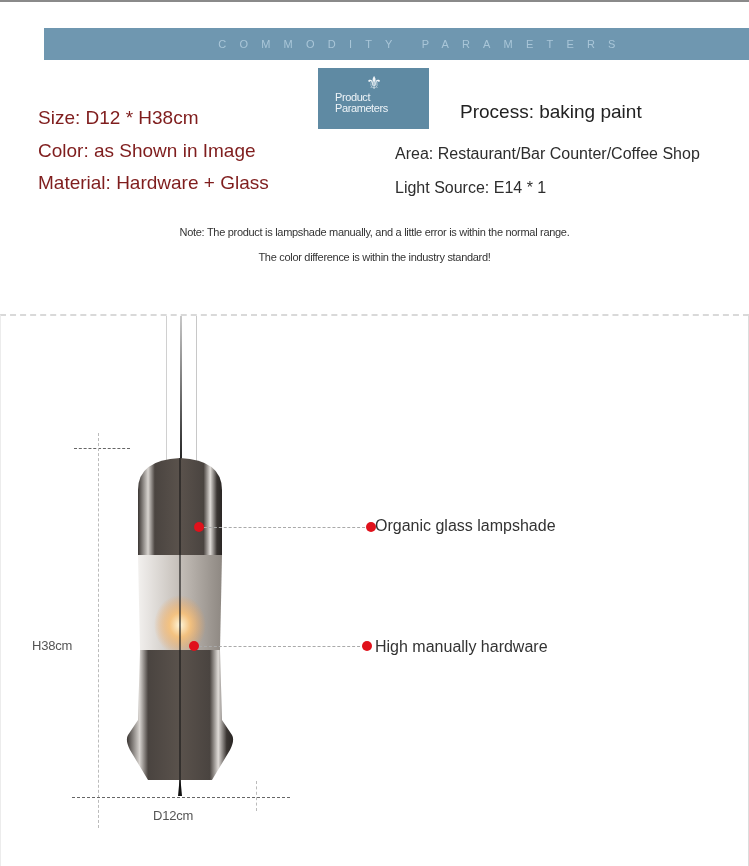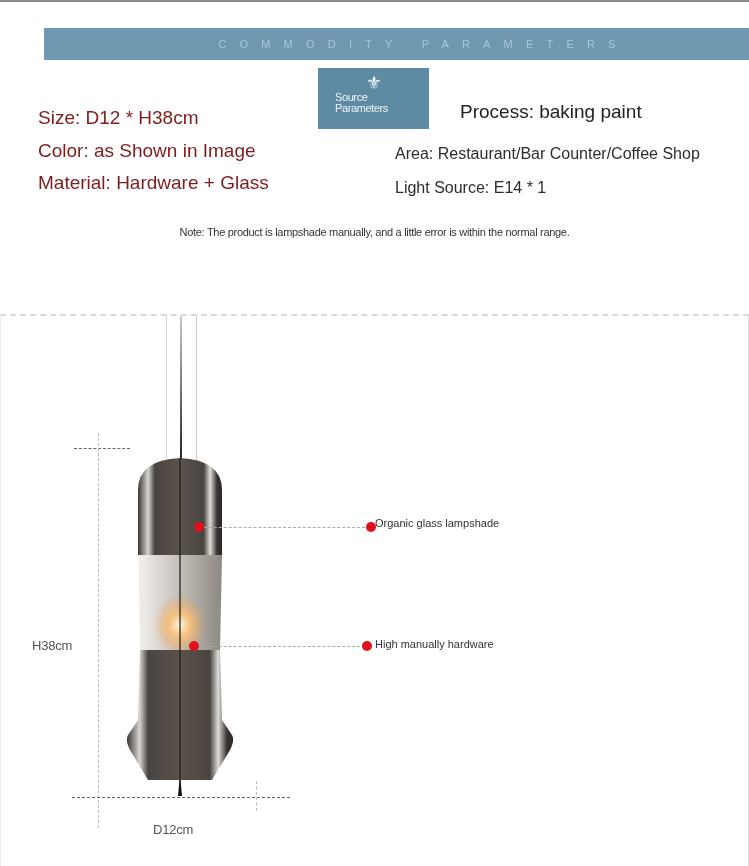--- a/index.html
+++ b/index.html
@@ -41,48 +41,49 @@
 
     .cord { position: absolute; top: 316px; width: 1px; height: 146px; }
 
     .dim-line-h { position: absolute; height: 0; border-top: 1.5px dashed #666; }
     .dim-line-v { position: absolute; width: 0; border-left: 1.5px dashed #bbb; }
 
     .dim-label { position: absolute; font-size: 13px; color: #555; letter-spacing: -0.2px; }
 
     .callout-line { position: absolute; height: 0; border-top: 1px dashed #aaa; }
     .dot { position: absolute; width: 10px; height: 10px; border-radius: 50%; background: #e0111b; }
-    .callout-label { position: absolute; font-size: 11px; color: #333; white-space: nowrap; }
+    .callout-label { position: absolute; font-size: 16px; color: #333; white-space: nowrap; }
   </style>
 </head>
 <body>
 
 <div class="top-rule"></div>
 
 <div class="banner">
   <span class="banner-title">COMMODITY PARAMETERS</span>
 </div>
 
 <div class="badge">
   <span class="badge-icon">⚜</span>
-  <span class="badge-text">Source</span>
+  <span class="badge-text">Product</span>
   <span class="badge-text">Parameters</span>
 </div>
 
 <div class="param" style="left:38px; top:107px;">Size: D12 * H38cm</div>
 <div class="param" style="left:38px; top:140px;">Color: as Shown in Image</div>
 <div class="param" style="left:38px; top:172px;">Material: Hardware + Glass</div>
 
 <div class="param large" style="left:460px; top:101px;">Process: baking paint</div>
 <div class="param right" style="left:395px; top:145px;">Area: Restaurant/Bar Counter/Coffee Shop</div>
 <div class="param right" style="left:395px; top:179px;">Light Source: E14 * 1</div>
 
 <div class="notes">
   <div>Note: The product is lampshade manually, and a little error is within the normal range.</div>
   <div class="gap"></div>
+  <div>The color difference is within the industry standard!</div>
 </div>
 
 <div class="diagram-frame"></div>
 
 <div class="cord" style="left:166px; background:#d0d0d0;"></div>
 <div class="cord" style="left:180px; width:2px; background:linear-gradient(#c8c8c8,#222);"></div>
 <div class="cord" style="left:196px; background:#c8c8c8;"></div>
 
 <svg style="position:absolute; left:120px; top:450px;" width="130" height="350" viewBox="0 0 130 350">
   <defs>
@@ -119,21 +120,21 @@
 
   <path d="M59.5,330 L60.5,330 L62,346 L58,346 Z" fill="#111"></path>
 </svg>
 
 <div class="dim-line-h" style="left:74px; top:448px; width:56px;"></div>
 <div class="dim-line-v" style="left:98px; top:433px; height:395px;"></div>
 <div class="dim-label" style="left:32px; top:638px;">H38cm</div>
 
 <div class="dim-line-h" style="left:72px; top:797px; width:218px;"></div>
 <div class="dim-line-v" style="left:256px; top:781px; height:30px;"></div>
-<div class="dim-label" style="left:153px; top:808px;margin-top:14px;">D12cm</div>
+<div class="dim-label" style="left:153px; top:808px;">D12cm</div>
 
 <div class="dot" style="left:194px; top:522px;"></div>
 <div class="callout-line" style="left:204px; top:527px; width:166px;"></div>
 <div class="dot" style="left:366px; top:522px;"></div>
 <div class="callout-label" style="left:375px; top:517px;">Organic glass lampshade</div>
 
 <div class="dot" style="left:189px; top:641px;"></div>
 <div class="callout-line" style="left:199px; top:646px; width:166px;"></div>
 <div class="dot" style="left:362px; top:641px;"></div>
 <div class="callout-label" style="left:375px; top:638px;">High manually hardware</div>

